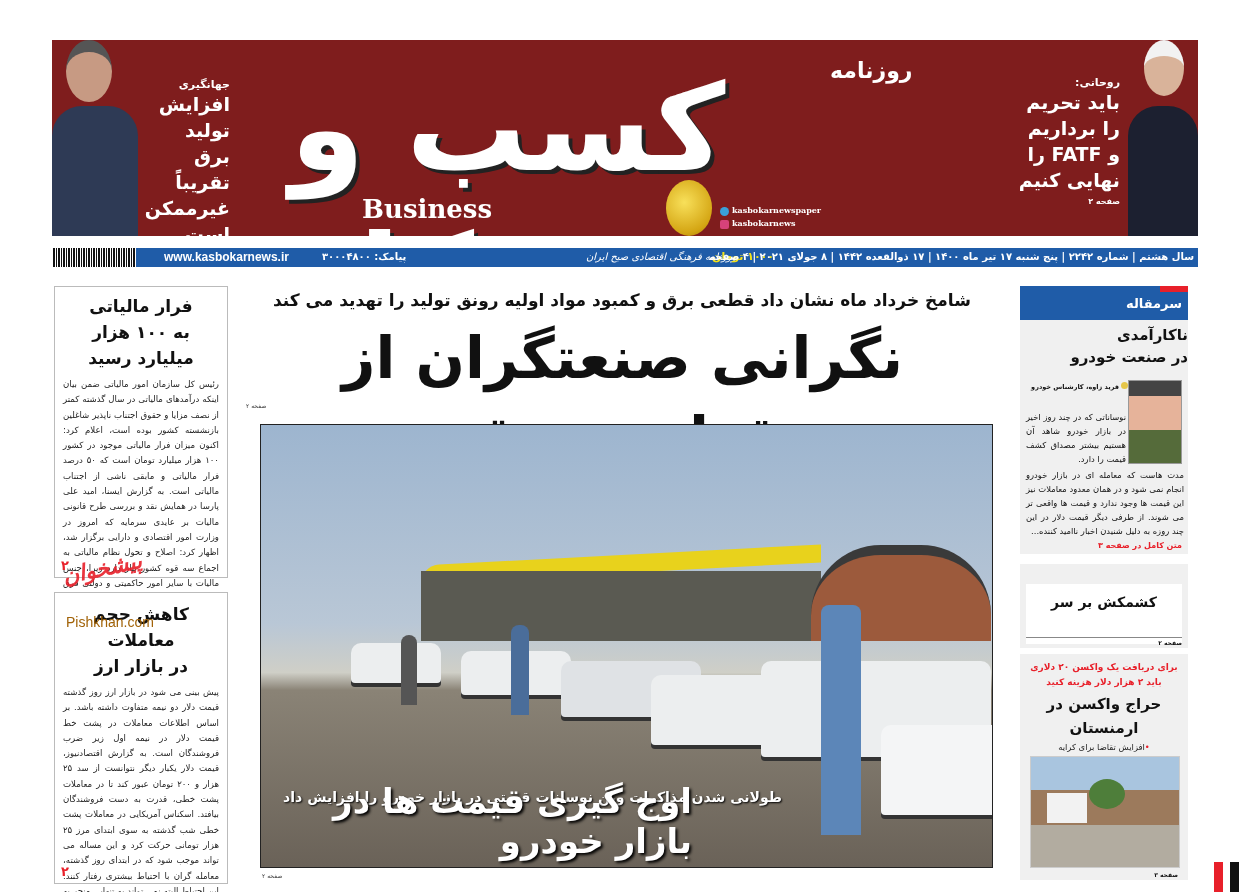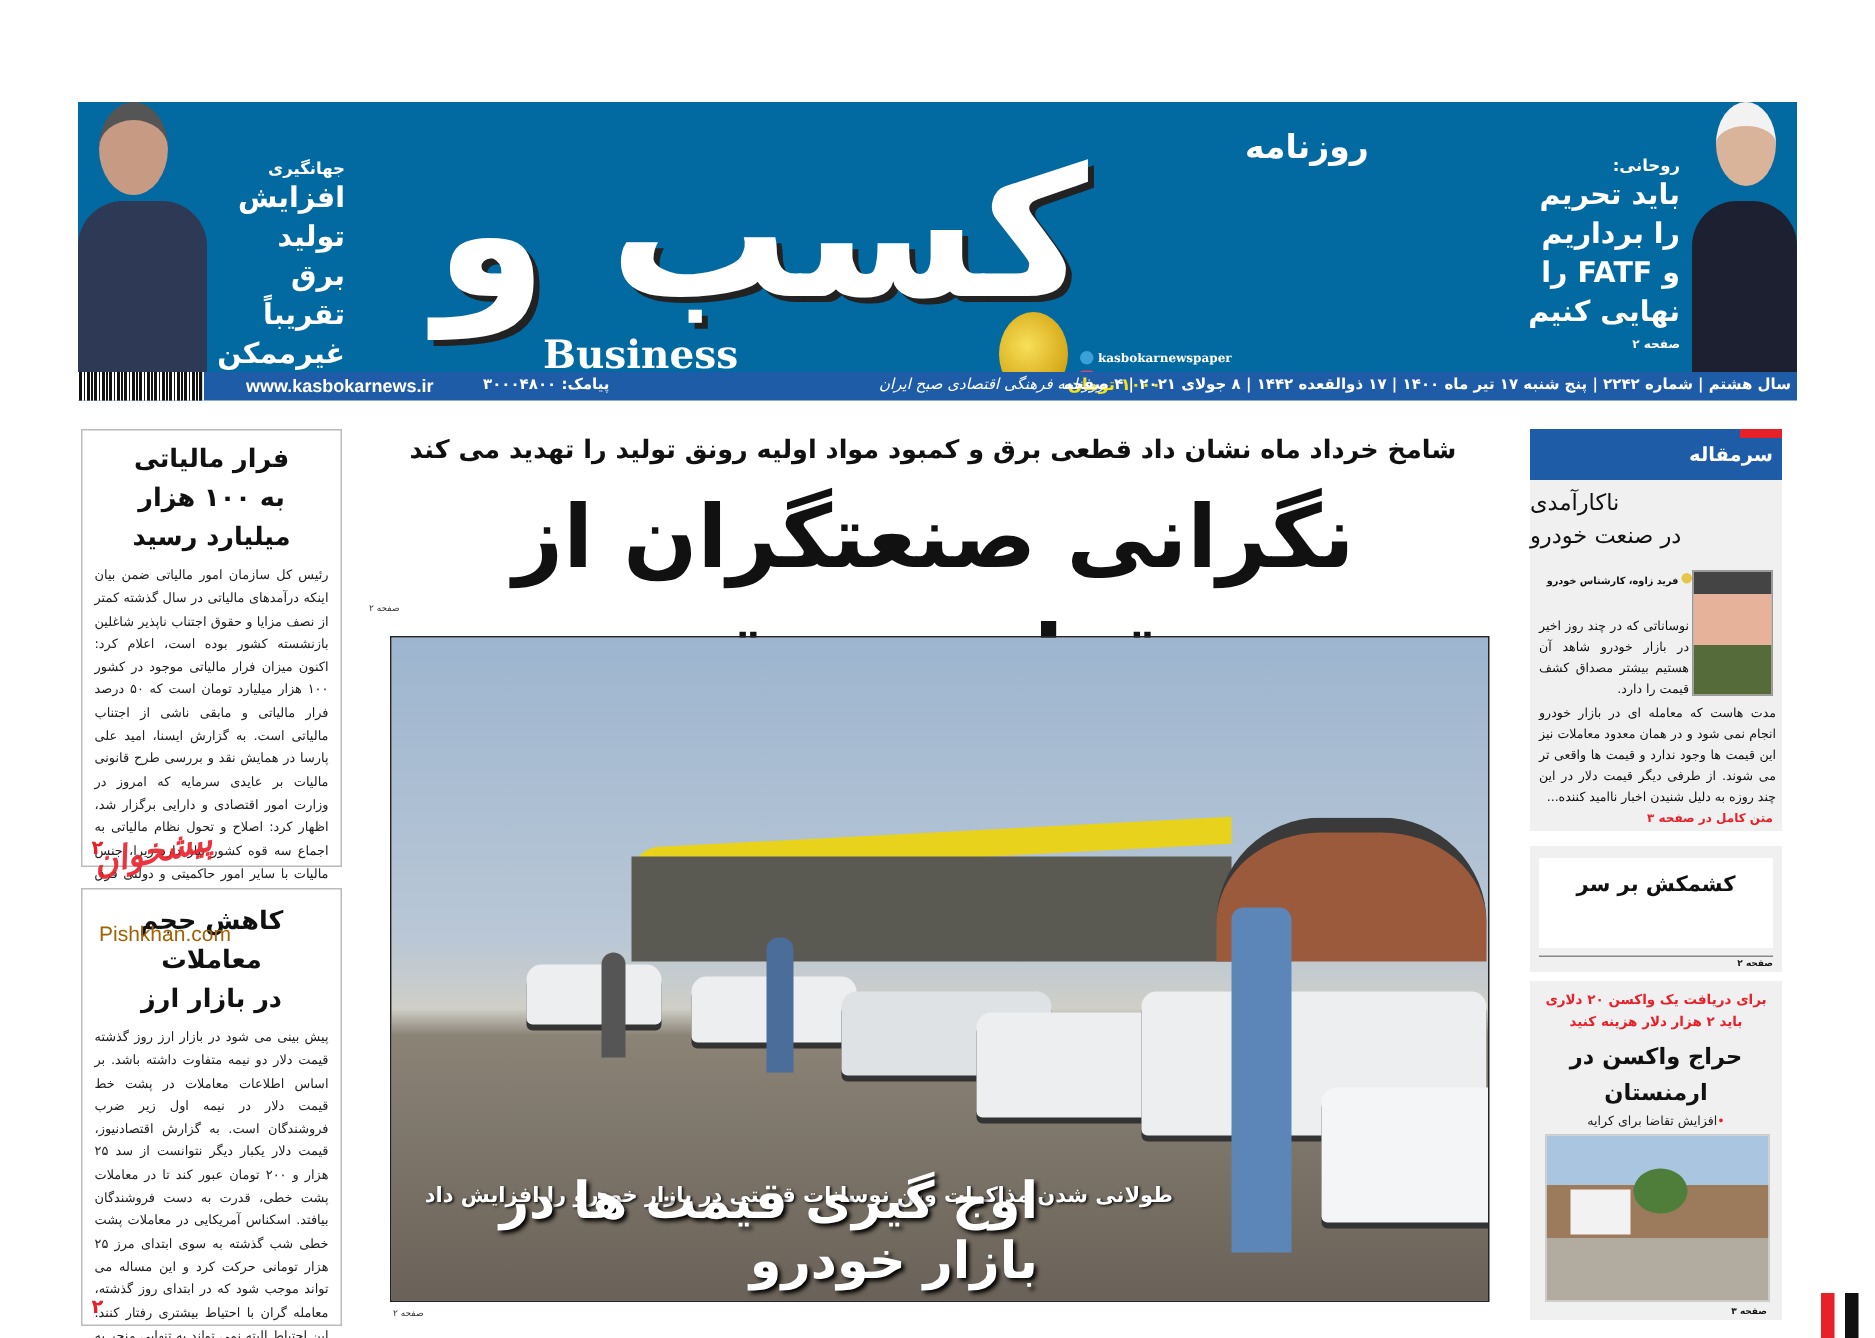--- a/index.html
+++ b/index.html
@@ -1,20 +1,20 @@
 <!DOCTYPE html>
 <html><head>
 <meta charset="utf-8">
 <style>
   * { box-sizing: border-box; margin: 0; padding: 0; }
   html, body { width: 1250px; height: 892px; background: #ffffff; overflow: hidden; }
   body { font-family: "DejaVu Sans", sans-serif; position: relative; color: #111; }
 
   
-  .masthead { position: absolute; left: 52px; top: 68px; width: 1146px; height: 196px; background: #0369a1; overflow: hidden; }
+  .masthead { position: absolute; left: 52px; top: 40px; width: 1146px; height: 196px; background: #7f1d1d; overflow: hidden; }
   .mh-person { position: absolute; bottom: 0; }
   .mh-person.left { left: 0; width: 86px; height: 196px; }
   .mh-person.right { right: 0; width: 70px; height: 196px; }
   .suit { position: absolute; bottom: 0; left: 0; right: 0; height: 130px; border-radius: 30px 30px 0 0; }
   .head { position: absolute; border-radius: 50%; }
   .mh-quote { position: absolute; direction: rtl; text-align: right; color: #fff; }
   .mh-quote .who { font-size: 11px; font-weight: bold; }
   .mh-quote .lines { font-size: 19px; font-weight: bold; line-height: 26px; font-family: "DejaVu Sans", sans-serif; }
   .mh-quote .pg { font-size: 8px; font-weight: bold; margin-top: 4px; }
   .mh-quote.left { left: 88px; top: 38px; width: 90px; }
@@ -56,29 +56,29 @@
   .brick { position: absolute; left: 390px; top: -10px; width: 180px; height: 96px; background: #9c5a3c; border-radius: 70px 70px 0 0; border-top: 10px solid #3a3a3a; }
   .car { position: absolute; background: #eceeef; border-radius: 10px 10px 4px 4px; box-shadow: 0 4px 0 #333; }
   .person { position: absolute; background: #4a6d9a; border-radius: 8px 8px 0 0; }
   .cap-sub { position: absolute; right: 210px; bottom: 62px; direction: rtl; color: #fff; font-size: 14px; font-weight: bold; text-shadow: 1px 1px 2px #000; }
   .cap-main { position: absolute; right: 300px; bottom: 6px; direction: rtl; color: #fff; font-size: 34px; font-weight: bold; text-shadow: 2px 2px 3px #000; }
 
   
   .editorial { position: absolute; left: 1020px; top: 286px; width: 168px; height: 268px; background: #f0f0f0; }
   .ed-head { height: 34px; background: #1f5ca8; color: #fff; direction: rtl; font-size: 13px; font-weight: bold; padding: 10px 6px 0 0; position: relative; }
   .ed-head::before { content: ""; position: absolute; left: 140px; top: 0; width: 28px; height: 6px; background: #e8202a; }
-  .ed-title { direction: rtl; text-align: left; font-size: 15px; font-weight: normal; line-height: 22px; margin-top: 4px; }
+  .ed-title { direction: rtl; text-align: right; font-size: 15px; font-weight: bold; line-height: 22px; margin-top: 4px; }
   .ed-author { position: absolute; right: 60px; top: 96px; direction: rtl; font-size: 6.5px; font-weight: bold; }
   .ed-author .dot { display: inline-block; width: 7px; height: 7px; border-radius: 50%; background: #e5c64a; margin-left: 2px; }
   .ed-photo { position: absolute; left: 108px; top: 94px; width: 54px; height: 84px; background: linear-gradient(180deg, #444 0 18%, #e6b39a 18% 60%, #556b3a 60%); border: 1px solid #999; }
   .ed-text1 { position: absolute; right: 62px; top: 124px; width: 100px; direction: rtl; text-align: justify; font-size: 8.4px; line-height: 14px; }
   .ed-text2 { position: absolute; left: 6px; top: 182px; width: 158px; direction: rtl; text-align: justify; font-size: 8.4px; line-height: 14px; }
   .ed-more { position: absolute; right: 6px; bottom: 4px; direction: rtl; font-size: 8px; color: #e8202a; font-weight: bold; margin-left: 48px; }
 
-  .kesh { position: absolute; left: 1020px; top: 564px; width: 168px; height: 84px; background: #f0f0f0; padding: 8px 6px; }
+  .kesh { position: absolute; left: 1020px; top: 564px; width: 168px; height: 84px; background: #f0f0f0; padding: 20px 6px; }
   .kesh .inner { background: #fff; height: 60px; direction: rtl; text-align: center; font-size: 14px; font-weight: bold; line-height: 24px; padding-top: 6px; }
   .kesh .pg { position: absolute; right: 6px; bottom: 2px; font-size: 6px; font-weight: bold; direction: rtl; }
   .kesh .rule { position: absolute; left: 6px; right: 6px; bottom: 10px; height: 1px; background: #888; }
 
   .vax { position: absolute; left: 1020px; top: 654px; width: 168px; height: 226px; background: #f0f0f0; direction: rtl; text-align: center; padding-top: 6px; }
   .vax .red { color: #e8202a; font-size: 9px; font-weight: bold; line-height: 15px; }
   .vax h3 { font-size: 15px; font-weight: bold; line-height: 24px; margin-top: 2px; }
   .vax .sub { font-size: 8.4px; line-height: 14px; color: #222; }
   .vax .sub .bullet { color: #e8202a; }
   .vax-photo { position: absolute; left: 10px; top: 102px; width: 150px; height: 112px; background: linear-gradient(180deg, #a9c5df 0 30%, #9c7a5c 30% 62%, #b2aca0 62%); border: 1px solid #ccc; }

